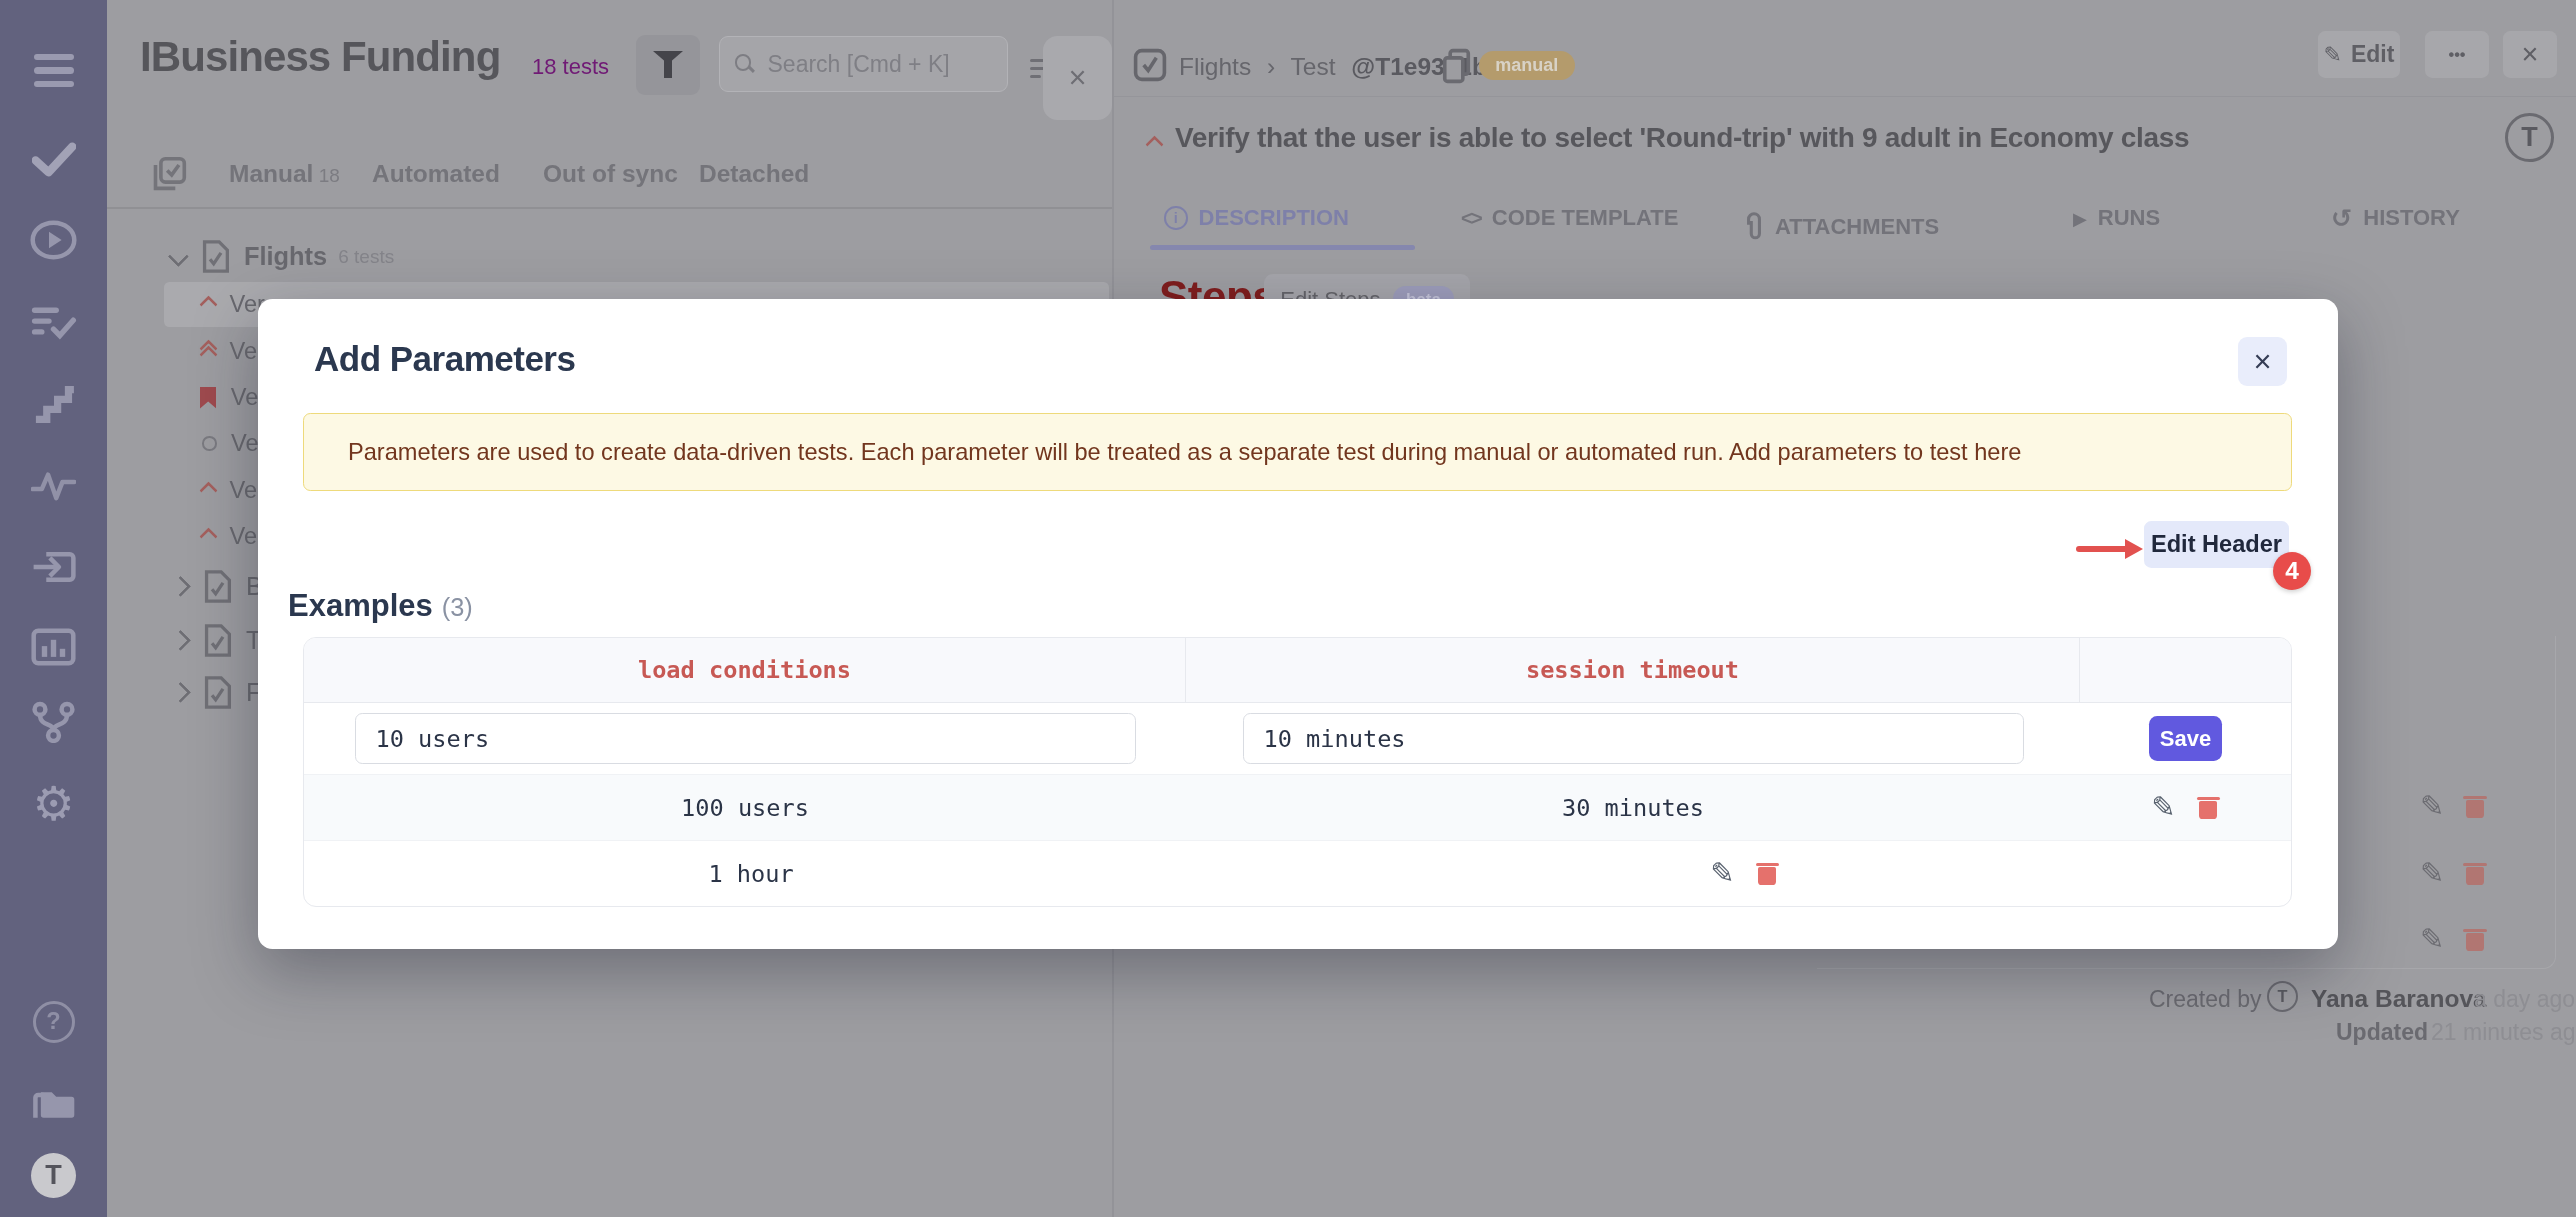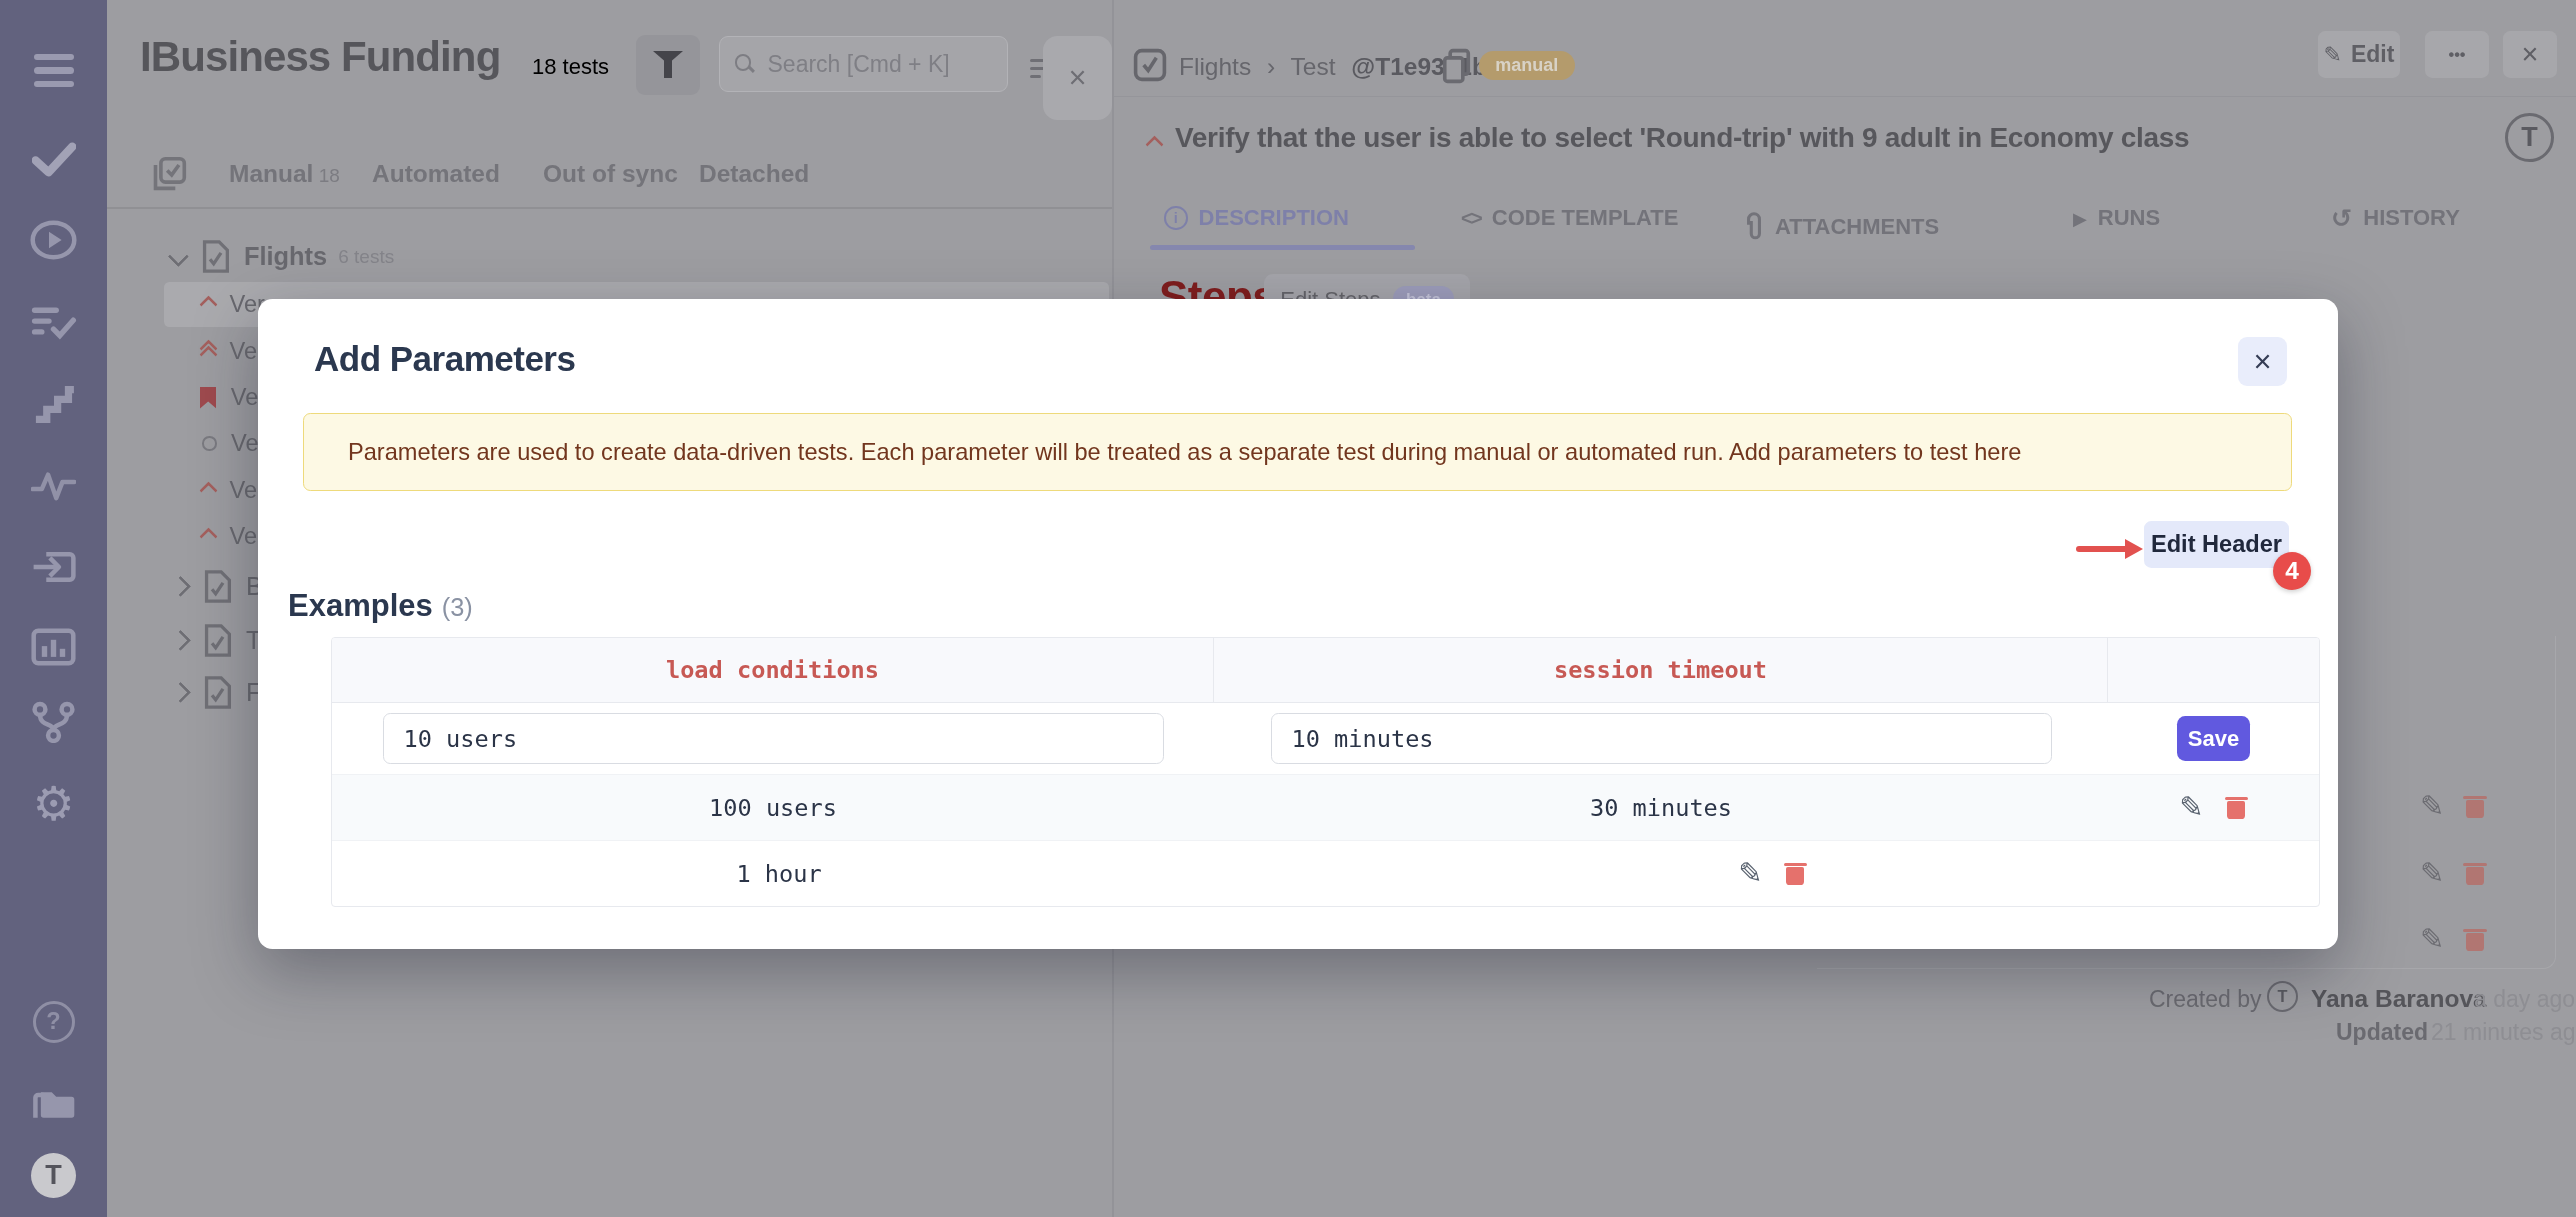--- a/index.html
+++ b/index.html
@@ -12,21 +12,21 @@
   .sb-ic{position:absolute;left:28px;width:51px;height:51px;display:flex;align-items:center;justify-content:center;color:#9a9ab0;cursor:pointer;}
   .bars span{display:block;width:40px;height:6.4px;background:#9a9ab0;border-radius:3.6px;margin:3.6px 0;}
   .gear{font-size:47px;line-height:47px;color:#9c9cb2;font-family:"DejaVu Sans",sans-serif;}
   .qmark{width:36px;height:36px;border:3.6px solid #8f8fa5;border-radius:50%;display:flex;align-items:center;justify-content:center;
          font-size:23.6px;font-weight:700;color:#8f8fa5;}
   .sb-logo{width:45px;height:45px;border-radius:50%;background:#c9c9cd;display:flex;align-items:center;justify-content:center;
            font-weight:900;font-size:27px;color:#54545c;}
 
   
   .proj-title{left:140px;top:33px;font-size:42px;font-weight:800;color:#56565b;letter-spacing:-0.9px;}
-  .tests-count{left:532px;top:54px;font-size:22px;color:#000000;}
+  .tests-count{left:532px;top:54px;font-size:22px;color:#701a75;}
   .filter-btn{left:636px;top:35px;width:64px;height:60px;background:#95959a;border-radius:9px;display:flex;align-items:center;justify-content:center;cursor:pointer;}
   .funnel{position:relative;width:31px;height:29px;}
   .funnel:before{content:"";position:absolute;left:0;top:0;border-left:15.4px solid transparent;border-right:15.4px solid transparent;border-top:13.6px solid #44444a;}
   .funnel:after{content:"";position:absolute;left:11.8px;top:9px;width:7.3px;height:18px;background:#44444a;}
   .search-box{left:719px;top:36px;width:289px;height:56px;background:#a5a5a9;border:1.8px solid #b3b3b7;border-radius:9px;display:flex;align-items:center;padding:0 14.5px;box-sizing:border-box;}
   .mag{position:relative;width:20px;height:20px;margin-right:11px;flex:none;}
   .mag:before{content:"";position:absolute;left:0;top:0;width:12.7px;height:12.7px;border:2.7px solid #7d7d83;border-radius:50%;}
   .mag:after{content:"";position:absolute;left:13.6px;top:13.6px;width:7.3px;height:2.7px;background:#7d7d83;transform:rotate(45deg);}
   .search-box input{background:transparent;border:none;outline:none;font-size:23px;color:#55555b;width:100%;font-family:"Liberation Sans",sans-serif;}
   .search-box input::placeholder{color:#7f7f85;}
@@ -102,21 +102,21 @@
   .m-banner{left:45px;top:114px;width:1989px;height:78px;background:#fdf9e4;border:1.8px solid #eeda7b;border-radius:7.3px;box-sizing:border-box;
             display:flex;align-items:center;padding-left:44px;font-size:23.6px;color:#72361e;}
   .m-arrow{left:1818px;top:247px;width:53px;height:6.4px;background:#e2514f;border-radius:3.6px;}
   .m-arrow:after{content:"";position:absolute;left:49px;top:-7.3px;border-left:18px solid #e2514f;border-top:10px solid transparent;border-bottom:10px solid transparent;}
   .m-edit-header{left:1886px;top:222px;width:145px;height:47px;background:#e4e9fa;border-radius:7.3px;display:flex;align-items:center;justify-content:center;
                  font-size:23.6px;font-weight:600;color:#20283c;cursor:pointer;}
   .m-badge{left:2015px;top:253px;width:38px;height:38px;border-radius:50%;background:#e84c4a;color:#fff;font-size:24.5px;font-weight:800;
            display:flex;align-items:center;justify-content:center;box-shadow:0 1.8px 5.4px rgba(0,0,0,0.2);}
   .m-examples{left:30px;top:289px;font-size:31px;font-weight:800;color:#2b384f;}
   .m-excount{font-size:25.4px;font-weight:400;color:#8a92a3;margin-left:9px;}
-  .m-table{left:45px;top:338px;width:1989px;border:1.8px solid #e7e9ee;border-radius:4px;overflow:hidden;box-sizing:border-box;background:#fff;margin-left:28px;}
+  .m-table{left:45px;top:338px;width:1989px;border:1.8px solid #e7e9ee;border-radius:13px;overflow:hidden;box-sizing:border-box;background:#fff;}
   .mt-row{display:flex;align-items:center;}
   .mt-head{height:64px;background:#f8f9fc;border-bottom:1.8px solid #e7e9ee;}
   .mt-c1{width:882px;flex:none;display:flex;align-items:center;justify-content:center;box-sizing:border-box;}
   .mt-c2{width:894px;flex:none;display:flex;align-items:center;justify-content:center;box-sizing:border-box;}
   .mt-c3{flex:1;display:flex;align-items:center;justify-content:center;}
   .mt-head .mt-c1,.mt-head .mt-c2{border-right:1.8px solid #e7e9ee;height:100%;}
   .mono{font-family:"DejaVu Sans Mono",monospace;}
   .head-txt{font-size:23.6px;font-weight:700;color:#c75954;}
   .mt-input-row{height:71px;}
   .mt-input-row input{width:781px;height:51px;border:1.8px solid #d9dce2;border-radius:7.3px;box-sizing:border-box;outline:none;

